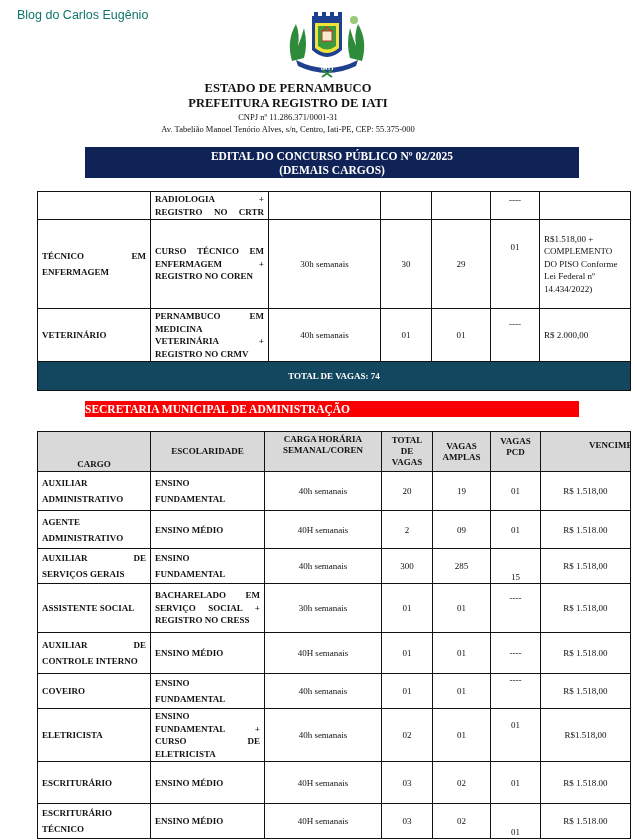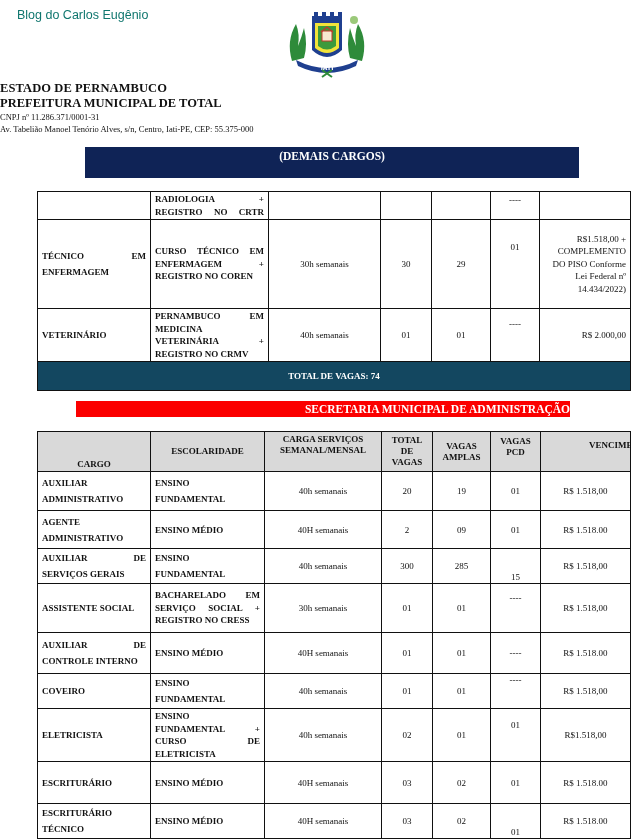--- a/index.html
+++ b/index.html
@@ -1,34 +1,34 @@
 <!DOCTYPE html>
 <html><head>
 <meta charset="utf-8">
 <style>
   html, body { margin: 0; padding: 0; background: #ffffff; }
   body { width: 637px; height: 840px; position: relative; overflow: hidden; font-family: "DejaVu Serif", "Liberation Serif", serif; color: #111; }
   .blog { position: absolute; left: 17px; top: 8px; font-family: "Liberation Sans", "DejaVu Sans", sans-serif; font-weight: normal; font-size: 12.5px; color: #0f766e; }
   .logo { position: absolute; left: 282px; top: 6px; width: 90px; height: 72px; }
-  .hdr { position: absolute; left: 0; width: 576px; font-family: "Liberation Serif", "DejaVu Serif", serif; }
+  .hdr { position: absolute; left: 0; width: 576px; text-align: center; font-family: "Liberation Serif", "DejaVu Serif", serif; }
   .h1 { top: 81px; font-weight: bold; font-size: 12.5px; letter-spacing: 0.1px; }
   .h2 { top: 96px; font-weight: bold; font-size: 12.5px; }
   .h3 { top: 112px; font-size: 8.5px; }
   .h4 { top: 124px; font-size: 8.5px; }
   .banner { position: absolute; left: 85px; top: 147px; width: 494px; height: 31px; background: #0f2356; color: #fff; text-align: center; font-family: "Liberation Serif", "DejaVu Serif", serif; font-weight: bold; font-size: 11.5px; line-height: 14px; padding-top: 2px; box-sizing: border-box; }
-  .redbar { position: absolute; left: 76px; top: 401px; width: 494px; height: 16px; background: #fb0000; color: #fff; text-align: right; font-family: "Liberation Serif", "DejaVu Serif", serif; font-weight: bold; font-size: 11.5px; line-height: 16px; }
+  .redbar { position: absolute; left: 85px; top: 401px; width: 494px; height: 16px; background: #fb0000; color: #fff; text-align: left; font-family: "Liberation Serif", "DejaVu Serif", serif; font-weight: bold; font-size: 11.5px; line-height: 16px; }
   table { position: absolute; border-collapse: collapse; table-layout: fixed; font-family: "Liberation Serif", "DejaVu Serif", serif; font-size: 9px; }
   td, th { border: 1px solid #111; padding: 1px 4px; vertical-align: middle; overflow: hidden; }
   .cargo { font-weight: bold; text-align: left; line-height: 16px; }
   .esc { font-weight: bold; text-align: justify; text-align-last: justify; line-height: 12.5px; }
   .esc.nolast { text-align-last: left; }
   .c { text-align: center; }
   .top { vertical-align: top; padding-top: 3px; }
   .bot { vertical-align: bottom; padding-bottom: 1px; }
-  .venc { text-align: right; line-height: 12.5px; }
+  .venc { text-align: left; line-height: 12.5px; }
   .total-row td { background: #134760; color: #fff; text-align: center; font-weight: bold; border-color: #111; height: 26px; }
   .thead th { background: #d9d9d9; font-weight: bold; text-align: center; font-size: 9px; line-height: 11px; }
 </style>
 </head>
 <body>
 
 <div class="blog">Blog do Carlos Eugênio</div>
 
 <div class="logo">
   <svg width="90" height="72" viewBox="0 0 90 72">
@@ -44,25 +44,26 @@
     <path d="M36 20 H54 V40 Q45 47 36 40 Z" fill="#3c9a3c"></path>
     <rect x="40" y="25" width="10" height="10" fill="#f7e9d0" stroke="#c0392b" stroke-width="1"></rect>
     <path d="M39 26 L45 21 L51 26" fill="none" stroke="#c0392b" stroke-width="1.2"></path>
     <path d="M14 54 Q45 70 76 54 L74 60 Q45 74 16 60 Z" fill="#1f3f8f"></path>
     <text x="45" y="64" font-size="6" fill="#fff" text-anchor="middle" font-family="DejaVu Sans, sans-serif" font-weight="bold">IATI</text>
     <path d="M40 64 L50 71 M50 64 L40 71" stroke="#2e8b3a" stroke-width="2"></path>
   </svg>
 </div>
 
 <div class="hdr h1">ESTADO DE PERNAMBUCO</div>
-<div class="hdr h2">PREFEITURA MUNICIPAL DE TOTAL</div>
+<div class="hdr h2">PREFEITURA REGISTRO DE IATI</div>
 <div class="hdr h3">CNPJ nº 11.286.371/0001-31</div>
 <div class="hdr h4">Av. Tabelião Manoel Tenório Alves, s/n, Centro, Iati-PE, CEP: 55.375-000</div>
 
 <div class="banner">
+  <div>EDITAL DO CONCURSO PÚBLICO Nº 02/2025</div>
   <div>(DEMAIS CARGOS)</div>
 </div>
 
 <table style="left:37px; top:191px; width:593px;">
   <colgroup>
     <col style="width:113px">
       <col style="width:118px">
       <col style="width:112px">
       <col style="width:51px">
       <col style="width:59px">
@@ -112,21 +113,21 @@
       <col style="width:117px">
       <col style="width:51px">
       <col style="width:58px">
       <col style="width:50px">
       <col style="width:90px">
   </colgroup>
   <tbody>
       <tr class="thead" style="height:40px;">
     <th class="bot">CARGO</th>
     <th>ESCOLARIDADE</th>
-    <th class="top" style="padding-top:2px;">CARGA SERVIÇOS SEMANAL/MENSAL</th>
+    <th class="top" style="padding-top:2px;">CARGA HORÁRIA SEMANAL/COREN</th>
     <th>TOTAL DE VAGAS</th>
     <th>VAGAS AMPLAS</th>
     <th class="top" style="padding-top:4px;">VAGAS PCD</th>
     <th class="top" style="padding-top:8px;padding-left:48px;">VENCIMENTO</th>
   </tr>
   <tr style="height:39px;">
     <td class="cargo">AUXILIAR ADMINISTRATIVO</td>
     <td class="cargo">ENSINO FUNDAMENTAL</td>
     <td class="c">40h semanais</td>
     <td class="c">20</td>

